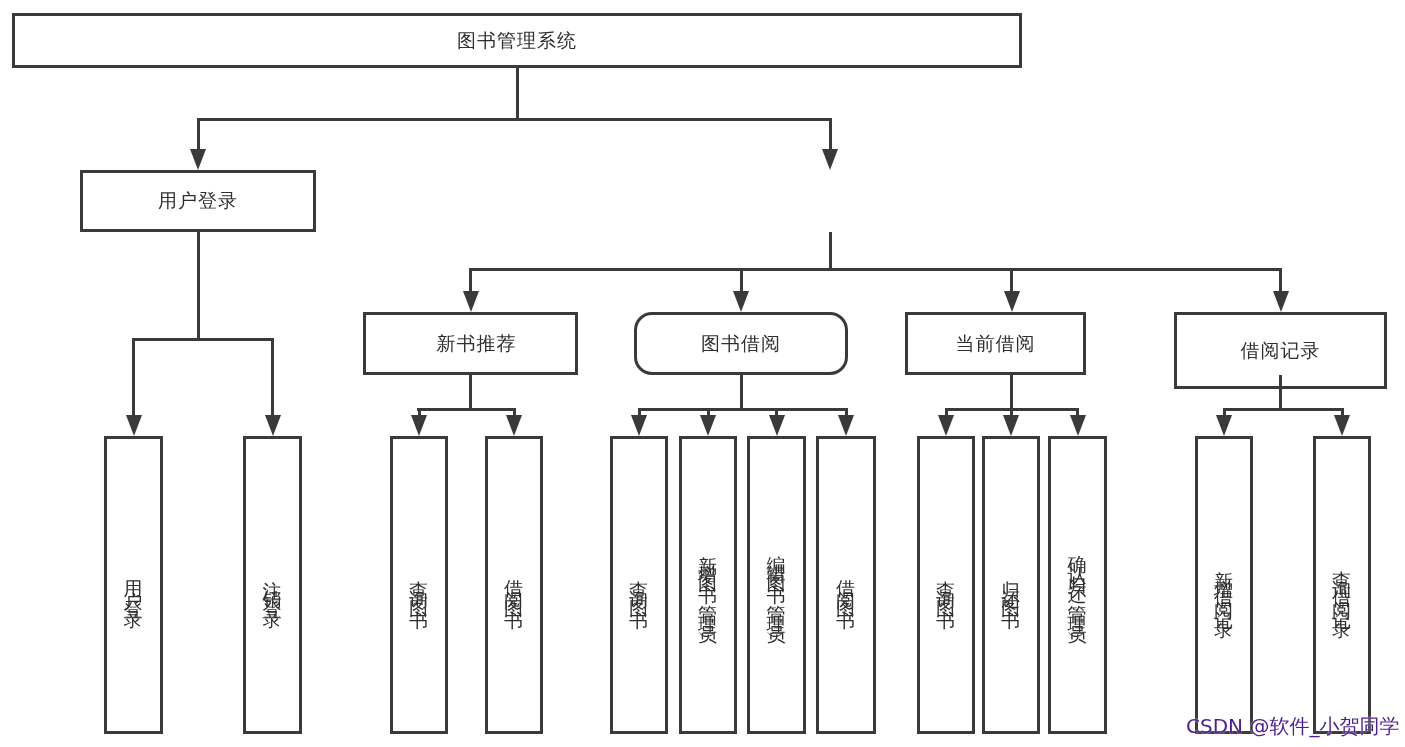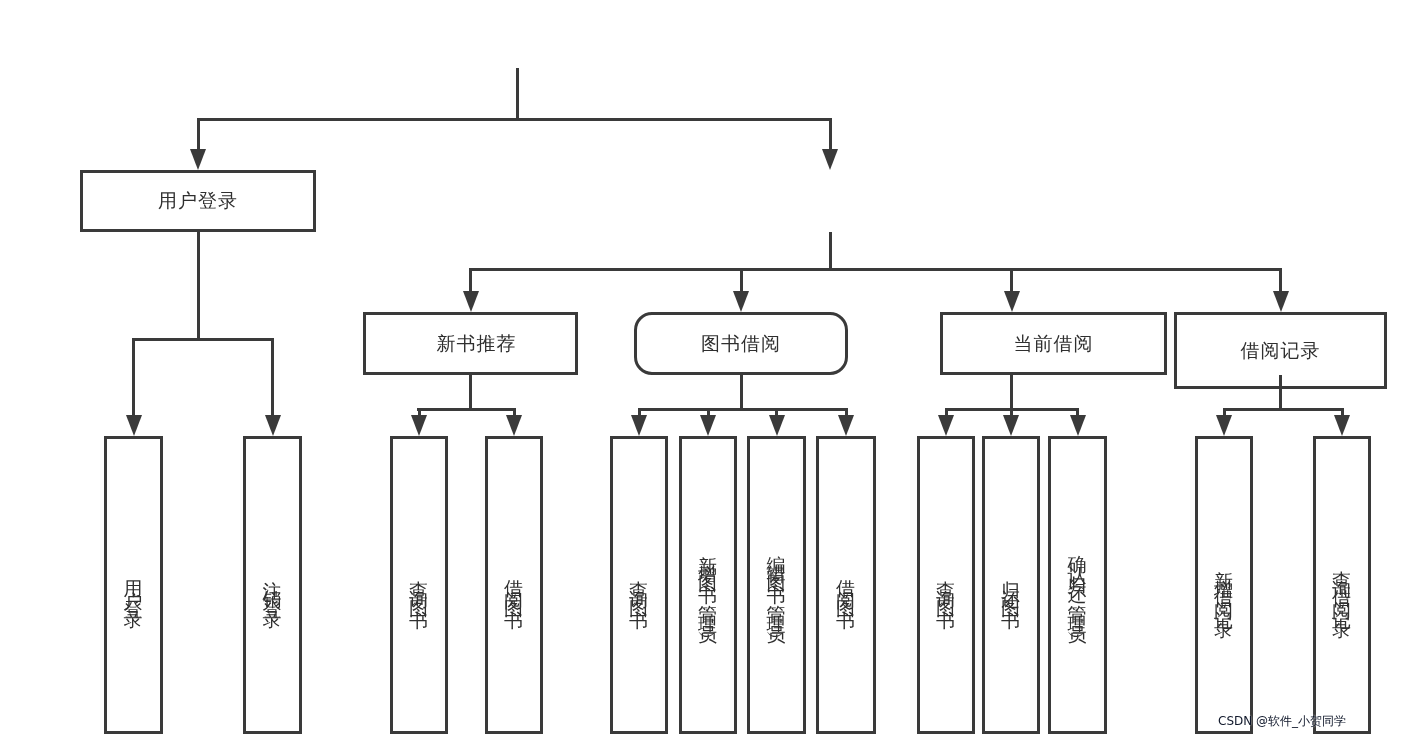--- a/index.html
+++ b/index.html
@@ -19,29 +19,32 @@
     font-size:19px;line-height:1;white-space:nowrap;
   }
   .hline{position:absolute;height:3px;background:#3a3a3a;}
   .vline{position:absolute;width:3px;background:#3a3a3a;}
   .ah{
     position:absolute;width:0;height:0;
     border-left:8px solid transparent;border-right:8px solid transparent;
     border-top:21px solid #3a3a3a;
   }
   .watermark{
-    position:absolute;left:1186px;top:713px;font-size:12px;color:#0f172a;
-    white-space:nowrap;text-shadow:0 0 2px #ffffff;margin-left:32px;
+    position:absolute;left:1186px;top:713px;font-size:20px;color:#4c1d95;
+    white-space:nowrap;text-shadow:0 0 2px #ffffff;
   }
 </style>
 </head>
 <body>
 
 <div id="canvas">
 
+  <div class="box" style="left:12px;top:13px;width:1010px;height:55px;">
+    <span>图书管理系统</span>
+  </div>
 
   <div class="vline" style="left:516px;top:68px;height:50px;"></div>
   <div class="hline" style="left:197px;top:118px;width:634px;"></div>
   <div class="vline" style="left:197px;top:118px;height:32px;"></div>
   <div class="ah" style="left:190px;top:149px;"></div>
   <div class="vline" style="left:829px;top:118px;height:32px;"></div>
   <div class="ah" style="left:822px;top:149px;"></div>
 
   <div class="box" style="left:80px;top:170px;width:236px;height:62px;">
     <span>用户登录</span>
@@ -64,21 +67,21 @@
   <div class="ah" style="left:1004px;top:291px;"></div>
   <div class="vline" style="left:1279px;top:268px;height:24px;"></div>
   <div class="ah" style="left:1273px;top:291px;"></div>
 
   <div class="box" style="left:363px;top:312px;width:215px;height:63px;padding-left:12px;">
     <span>新书推荐</span>
   </div>
   <div class="box" style="left:634px;top:312px;width:214px;height:63px;border-radius:18px;">
     <span>图书借阅</span>
   </div>
-  <div class="box" style="left:940px;top:312px;width:227px;height:63px;">
+  <div class="box" style="left:905px;top:312px;width:181px;height:63px;">
     <span>当前借阅</span>
   </div>
   <div class="box" style="left:1174px;top:312px;width:213px;height:77px;">
     <span>借阅记录</span>
   </div>
 
   <div class="vline" style="left:469px;top:375px;height:33px;"></div>
   <div class="hline" style="left:417px;top:408px;width:98px;"></div>
   <div class="vline" style="left:418px;top:408px;height:8px;"></div>
   <div class="ah" style="left:411px;top:415px;"></div>

